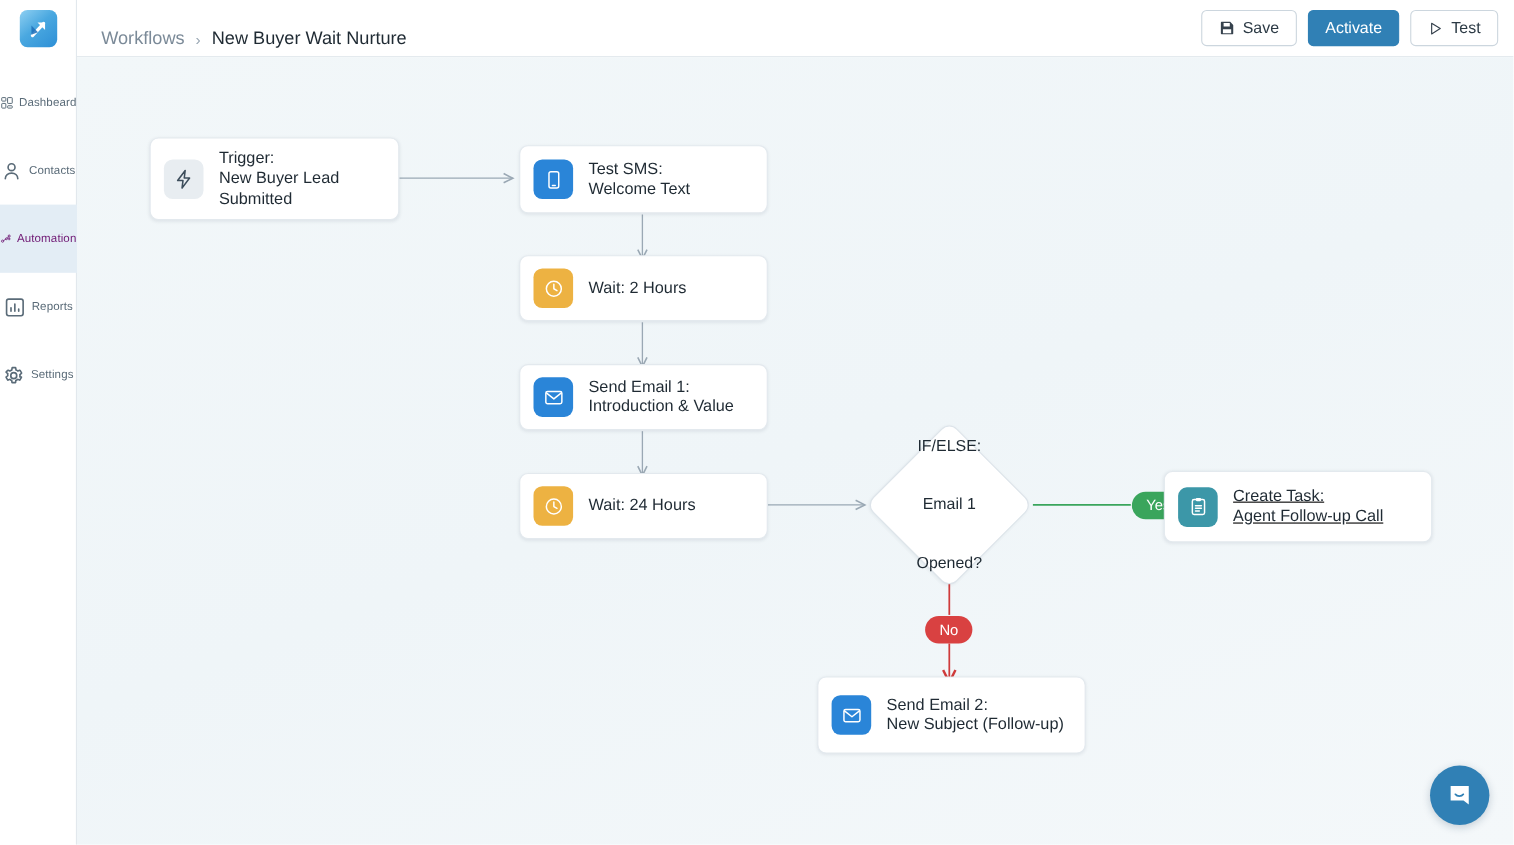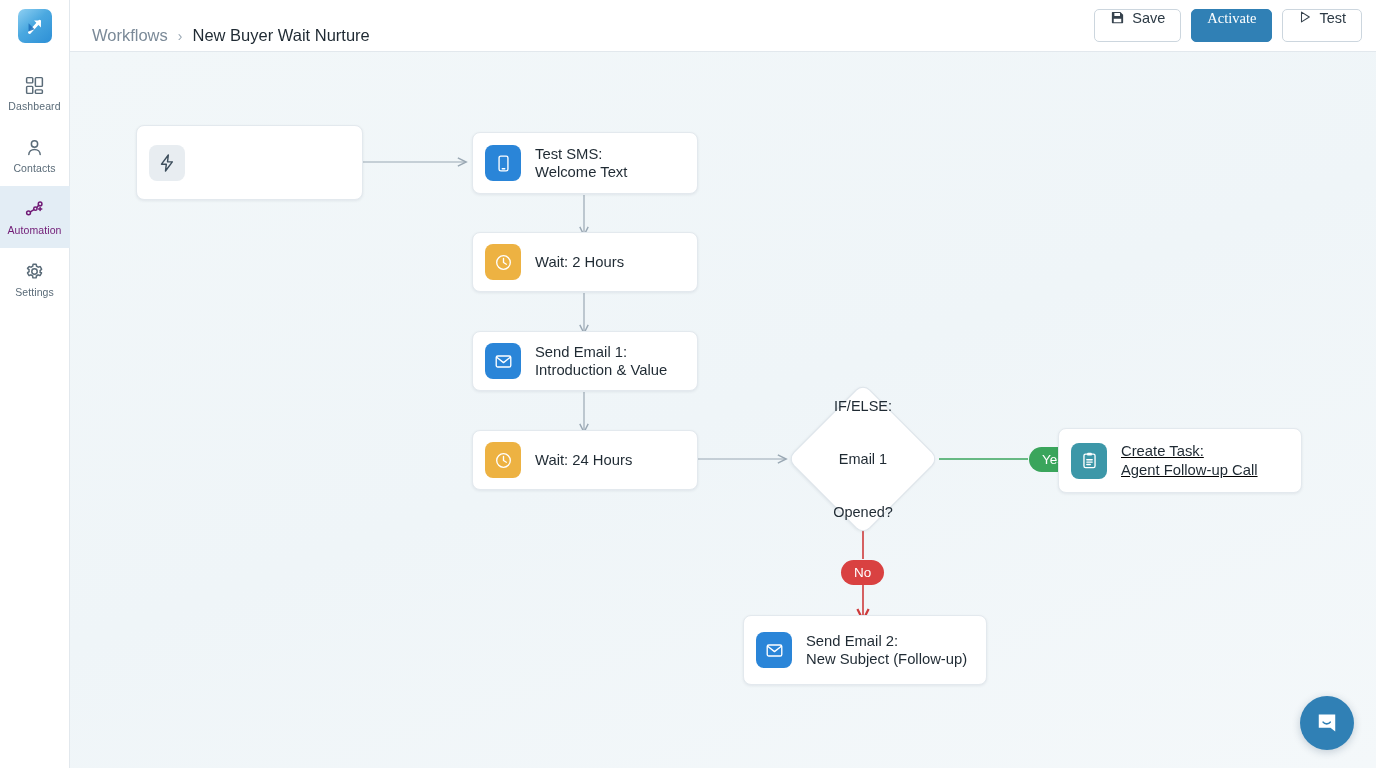--- a/index.html
+++ b/index.html
@@ -27,21 +27,21 @@
   .logo-box {
     width: 34px; height: 34px;
     border-radius: 7px;
     background: linear-gradient(140deg, #8fd0f2 0%, #4aa8e0 45%, #2d8fd6 100%);
     display: flex; align-items: center; justify-content: center;
     position: relative; overflow: hidden;
   }
   .nav-list { width: 70px; margin-top: 10px; }
   .nav-item {
     width: 70px; height: 62px;
-    display: flex; flex-direction: column;
+    display: flex; flex-direction: row;
     align-items: center; justify-content: center;
     gap: 5px; cursor: pointer;
     color: #5a6b78;
   }
   .nav-item.active { background: #e3edf5; color: #701a75; }
   .nav-item .nav-label {
     font-size: 10.5px; line-height: 1;
     letter-spacing: 0.1px;
     color: inherit;
   }
@@ -57,29 +57,29 @@
     padding: 0 14px 0 22px;
   }
   .breadcrumb { display: flex; align-items: center; gap: 10px; margin-top: 20px; }
   .crumb-parent { font-size: 16.5px; color: #7b8a98; }
   .crumb-sep { font-size: 14px; color: #9aa8b4; }
   .crumb-current { font-size: 16.5px; color: #1f2a33; }
   .topbar-spacer { flex: 1; }
   .btn-group { display: flex; align-items: center; gap: 10px; }
   .btn {
     height: 33px; border-radius: 5px;
-    display: inline-flex; justify-content: center;
+    display: inline-flex; align-items: center; justify-content: center;
     gap: 7px; padding: 0 15px;
     font-size: 14.5px; cursor: pointer; white-space: nowrap;
   }
   .btn-outline {
     background: #ffffff; border: 1px solid #ccd6de; color: #2c3a45;
   }
   .btn-primary {
-    background: #3080b5; border: 1px solid #3080b5; color: #ffffff; font-family: Liberation Serif, serif;
+    background: #3080b5; border: 1px solid #3080b5; color: #ffffff;
   }
 
   
   .canvas {
     flex: 1; position: relative;
     background: linear-gradient(160deg,#f2f7f9 0%, #eff5f8 50%, #f4f8fa 100%);
     overflow: hidden;
   }
   #edges { position: absolute; inset: 0; width: 100%; height: 100%; }
 
@@ -185,20 +185,27 @@
           <circle cx="13" cy="11" r="1.9"></circle>
           <circle cx="18.4" cy="5.6" r="2.1"></circle>
           <path d="M7.3 14.6 L11.3 12.1" stroke-linecap="round"></path>
           <path d="M14.7 9.8 L16.8 7.1" stroke-linecap="round"></path>
           <path d="M7.6 16.4 L20.2 16.4" stroke-linecap="round" opacity="0"></path>
           <path d="M18.4 9.4 L18.4 13.2 M16.5 11.3 L20.3 11.3" stroke-linecap="round"></path>
         </svg>
         <span class="nav-label">Automation</span>
       </div>
 
+      <div class="nav-item">
+        <svg width="21" height="21" viewBox="0 0 24 24" fill="none" stroke="currentColor" stroke-width="1.7">
+          <rect x="3.4" y="3.4" width="17.2" height="17.2" rx="2.2"></rect>
+          <path d="M8 16 L8 12.4 M12 16 L12 8.4 M16 16 L16 13.6" stroke-linecap="round"></path>
+        </svg>
+        <span class="nav-label">Reports</span>
+      </div>
 
       <div class="nav-item">
         <svg width="21" height="21" viewBox="0 0 24 24" fill="none" stroke="currentColor" stroke-width="1.7">
           <circle cx="12" cy="12" r="3.1"></circle>
           <path d="M12 2.6 L13.5 5.2 M12 21.4 L13.5 18.8 M3.8 7.3 L6.7 7.9 M20.2 16.7 L17.3 16.1 M3.8 16.7 L6.7 16.1 M20.2 7.3 L17.3 7.9 M9.2 3.3 L10.1 6 M14.8 20.7 L13.9 18" stroke-linecap="round" opacity="0"></path>
           <path d="M19.1 14.4a7.4 7.4 0 0 0 0-4.8l1.9-1.3-1.8-3.1-2.2.8a7.4 7.4 0 0 0-4.2-2.4L12.4 1.2h-3.6L8.4 3.6a7.4 7.4 0 0 0-4.2 2.4L2 5.2.2 8.3l1.9 1.3a7.4 7.4 0 0 0 0 4.8L.2 15.7 2 18.8l2.2-.8a7.4 7.4 0 0 0 4.2 2.4l.4 2.4h3.6l.4-2.4a7.4 7.4 0 0 0 4.2-2.4l2.2.8 1.8-3.1z" opacity="0"></path>
           <path d="M19.6 13.1a7.8 7.8 0 0 0 .06-1.1 7.8 7.8 0 0 0-.06-1.1l1.6-1.24a.38.38 0 0 0 .09-.48l-1.52-2.62a.38.38 0 0 0-.46-.17l-1.88.76a5.6 5.6 0 0 0-1.9-1.1l-.28-2a.37.37 0 0 0-.37-.32h-3.04a.37.37 0 0 0-.37.32l-.28 2a5.9 5.9 0 0 0-1.9 1.1l-1.88-.76a.37.37 0 0 0-.46.17L5.3 8.19a.37.37 0 0 0 .09.48l1.6 1.24a7.8 7.8 0 0 0 0 2.2l-1.6 1.24a.38.38 0 0 0-.09.48l1.52 2.62c.09.16.28.22.46.17l1.88-.76c.56.44 1.2.81 1.9 1.1l.28 2c.03.18.19.32.37.32h3.04c.18 0 .34-.14.37-.32l.28-2a5.9 5.9 0 0 0 1.9-1.1l1.88.76c.18.06.37 0 .46-.17l1.52-2.62a.38.38 0 0 0-.09-.48z" transform="translate(-1.2 0)"></path>
         </svg>
         <span class="nav-label">Settings</span>
       </div>
@@ -271,20 +278,25 @@
         <path d="M793,478 L793,507" stroke="#cf3b3b" stroke-width="1.6" fill="none"></path>
         <path d="M793,533 L793,568" stroke="#cf3b3b" stroke-width="1.6" fill="none" marker-end="url(#ar-red)"></path>
       </svg>
 
       <div class="node" style="left:66px; top:73px; width:227px; height:75px;">
         <div class="node-icon ic-trigger">
           <svg width="20" height="20" viewBox="0 0 24 24" fill="none" stroke="#3d4e5c" stroke-width="1.7">
             <path d="M13.6 2.4 L5.4 13.4 L11.2 13.4 L10.2 21.6 L18.4 10.6 L12.6 10.6 Z" stroke-linejoin="round"></path>
           </svg>
         </div>
+        <div class="node-text">
+          <span>Trigger:</span>
+          <span class="l2">New Buyer Lead</span>
+          <span class="l2">Submitted</span>
+        </div>
       </div>
 
       <div class="node" style="left:402px; top:80px; width:226px; height:62px;">
         <div class="node-icon ic-blue">
           <svg width="19" height="19" viewBox="0 0 24 24" fill="none" stroke="#ffffff" stroke-width="1.7">
             <rect x="6.4" y="2.6" width="11.2" height="18.8" rx="2.2"></rect>
             <path d="M10.4 18.6 L13.6 18.6" stroke-linecap="round"></path>
           </svg>
         </div>
         <div class="node-text">

